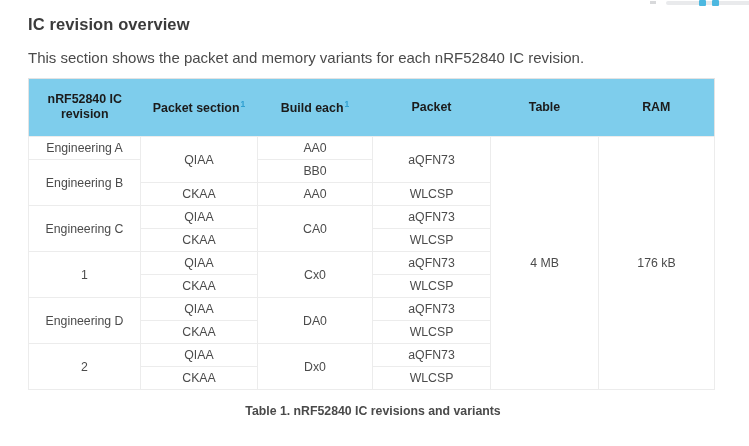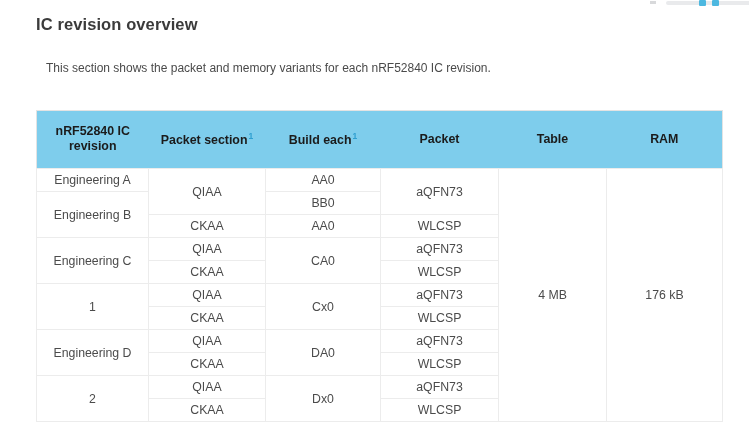--- a/index.html
+++ b/index.html
@@ -43,44 +43,44 @@
   .toolbar-sliver .chip.c2 { left: 64px; }
   .toolbar-sliver .tick {
     position: absolute;
     left: 2px; top: 1px;
     width: 6px; height: 3px;
     background: #d8d9db;
   }
 
   .content {
     position: absolute;
-    left: 36px;
+    left: 28px;
     top: 14px;
     width: 690px;
   }
 
   h1.section-title {
     margin: 0;
     font-size: 16.5px;
     font-weight: bold;
     color: #3b3b3b;
     letter-spacing: 0.1px;
     line-height: 20px;
   }
 
   p.section-intro {
-    margin: 10px;
+    margin: 0;
     padding-top: 16px;
-    font-size: 12px;
+    font-size: 15px;
     color: #4a4a4a;
     line-height: 16px;
   }
 
   table.ic-table {
-    margin-top: 34px;
+    margin-top: 12px;
     width: 686px;
     border-collapse: collapse;
     table-layout: fixed;
     border: 1px solid #e3e3e3;
   }
   table.ic-table col.c-rev   { width: 112px; }
   table.ic-table col.c-pkt   { width: 117px; }
   table.ic-table col.c-bld   { width: 115px; }
   table.ic-table col.c-pkg   { width: 118px; }
   table.ic-table col.c-fls   { width: 108px; }
@@ -216,15 +216,16 @@
             <td rowspan="2">Dx0</td>
             <td>aQFN73</td>
           </tr>
           <tr>
             <td>CKAA</td>
             <td>WLCSP</td>
           </tr>
         </tbody>
     </table>
 
+    <p class="table-caption">Table 1. nRF52840 IC revisions and variants</p>
 
   </div>
 </div>
 
 </body></html>

